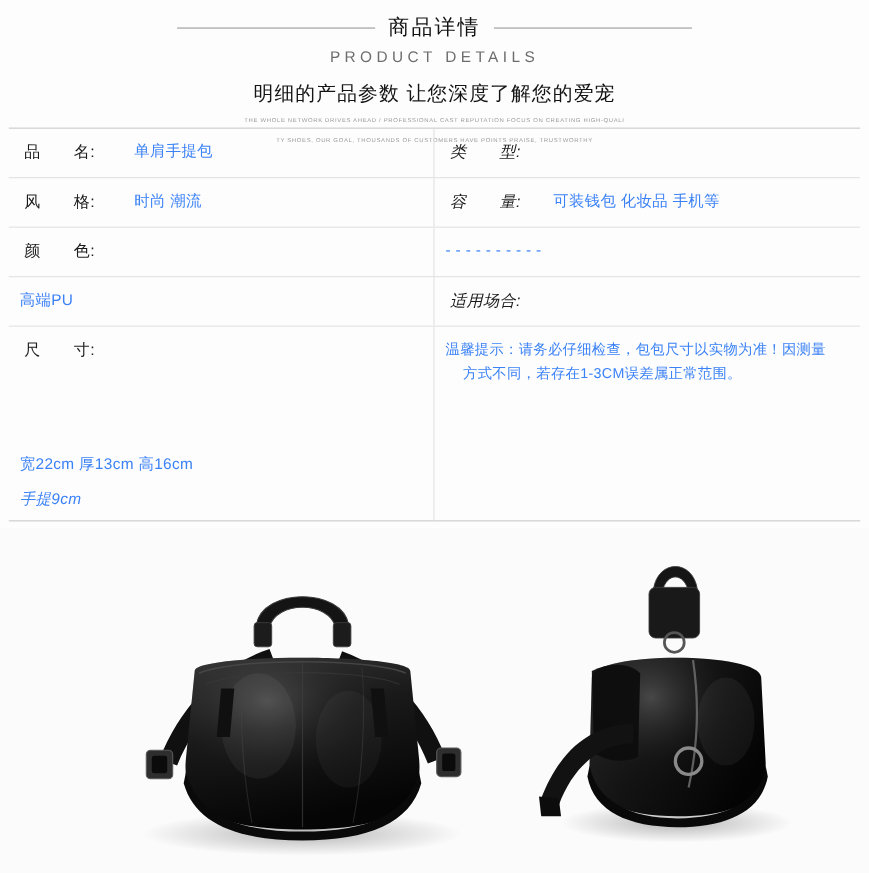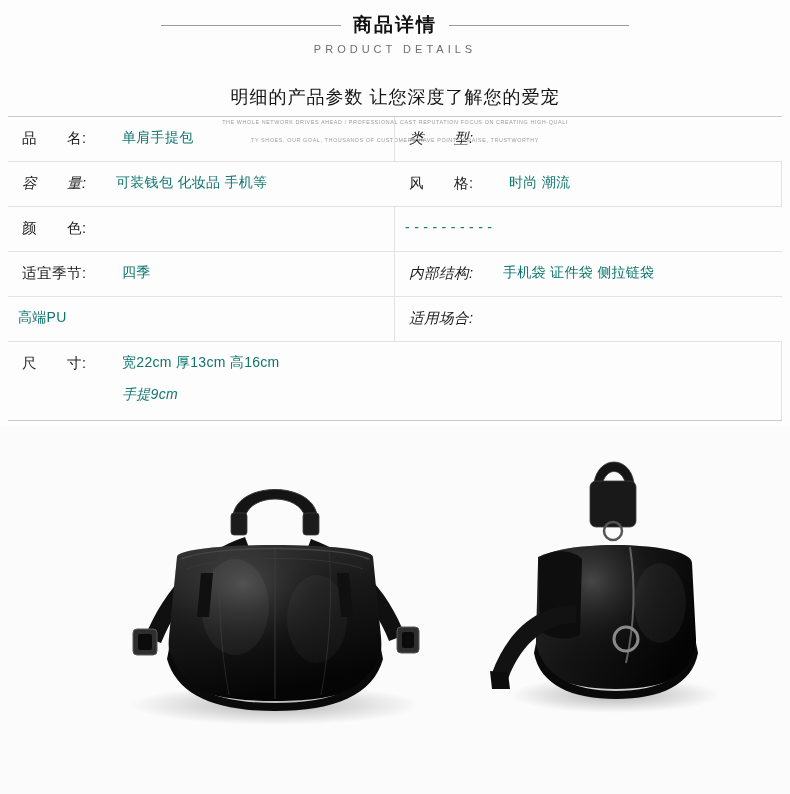--- a/index.html
+++ b/index.html
@@ -35,34 +35,34 @@
     justify-content: center;
     gap: 12px;
   }
   .title-rule {
     height: 1px;
     width: 180px;
     background: #9a9a9a;
   }
   .title-cn {
     font-size: 19px;
-    font-weight: bold;
+    font-weight: normal;
     letter-spacing: 2px;
     color: #111;
     white-space: nowrap;
   }
   .title-en {
     margin-top: 5px;
-    font-size: 11px;
+    font-size: 14px;
     letter-spacing: 4px;
     color: #6d6d6d;
     text-transform: uppercase;
   }
   .subtitle {
-    margin-top: 30px;
+    margin-top: 14px;
     font-size: 18px;
     letter-spacing: 1px;
     color: #141414;
   }
   .microline {
     margin-top: 9px;
     font-size: 5.4px;
     letter-spacing: 0.6px;
     color: #9b9b9b;
     line-height: 9px;
@@ -105,39 +105,40 @@
   .spec-key.wide {
     width: 98px;
     flex: 0 0 98px;
     font-style: italic;
   }
   .spec-val {
     flex: 1 1 auto;
     padding: 12px 10px 10px 10px;
     box-sizing: border-box;
     font-size: 14px;
-    color: #0f766e;
+    color: #3b82f6;
     letter-spacing: 0.3px;
   }
   .spec-val .line2 {
     display: block;
     margin-top: 14px;
     font-style: italic;
   }
   .spec-val.note {
     font-size: 13px;
     line-height: 22px;
     padding-top: 10px;
   }
   .spec-val.note .note-l2 {
     display: block;
     padding-left: 16px;
   }
   .tall {
     min-height: 78px;
+    flex-direction: column;
   }
 
   
   .photo-area {
     position: relative;
     height: 370px;
     margin-top: 6px;
     background: #fbfbfb;
   }
 </style>
@@ -164,65 +165,61 @@
       <div class="spec-col left">
         <div class="spec-key">品　　名:</div>
         <div class="spec-val">单肩手提包</div>
       </div>
       <div class="spec-col">
         <div class="spec-key wide">类　　型:</div>
       </div>
     </div>
 
     <div class="spec-row">
+      <div class="spec-col left">
+        <div class="spec-key">风　　格:</div>
+        <div class="spec-val">时尚  潮流</div>
+      </div>
       <div class="spec-col">
         <div class="spec-key wide">容　　量:</div>
         <div class="spec-val">可装钱包 化妆品 手机等</div>
       </div>
-      <div class="spec-col left">
-        <div class="spec-key">风　　格:</div>
-        <div class="spec-val">时尚  潮流</div>
-      </div>
     </div>
 
     <div class="spec-row">
       <div class="spec-col left">
         <div class="spec-key">颜　　色:</div>
       </div>
       <div class="spec-col">
         <div class="spec-val">- - - - - - - - - -</div>
       </div>
     </div>
 
-    <div class="spec-row">
-      <div class="spec-col left">
-        <div class="spec-key">适宜季节:</div>
-        <div class="spec-val">四季</div>
-      </div>
-      <div class="spec-col">
-        <div class="spec-key wide">内部结构:</div>
-        <div class="spec-val">手机袋  证件袋  侧拉链袋</div>
-      </div>
-    </div>
 
     <div class="spec-row">
       <div class="spec-col left">
         <div class="spec-val">高端PU</div>
       </div>
       <div class="spec-col">
         <div class="spec-key wide">适用场合:</div>
       </div>
     </div>
 
     <div class="spec-row">
       <div class="spec-col left tall">
         <div class="spec-key">尺　　寸:</div>
         <div class="spec-val">
           <span>宽22cm  厚13cm  高16cm</span>
           <span class="line2">手提9cm</span>
+        </div>
+      </div>
+      <div class="spec-col tall">
+        <div class="spec-val note">
+          <span>温馨提示：请务必仔细检查，包包尺寸以实物为准！因测量</span>
+          <span class="note-l2">方式不同，若存在1-3CM误差属正常范围。</span>
         </div>
       </div>
     </div>
 
   </div>
 
   <div class="photo-area">
 
     <svg width="350" height="300" viewBox="0 0 350 300" style="position:absolute;left:105px;top:10px;">
       <defs>

